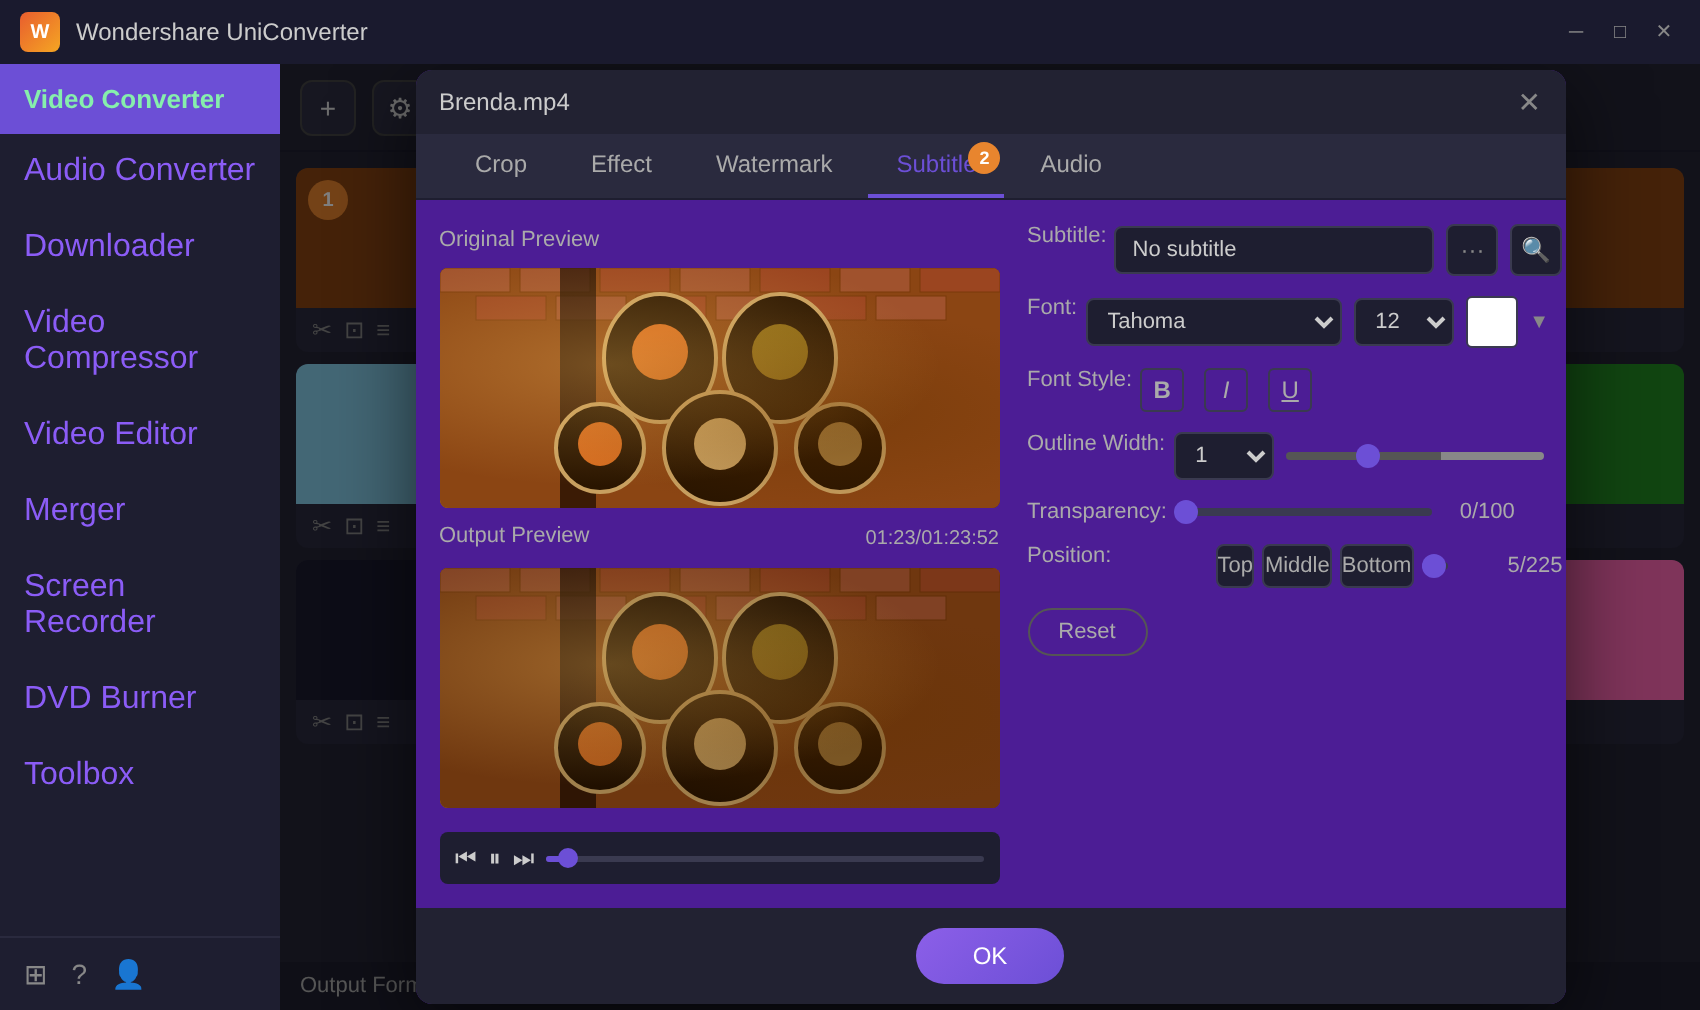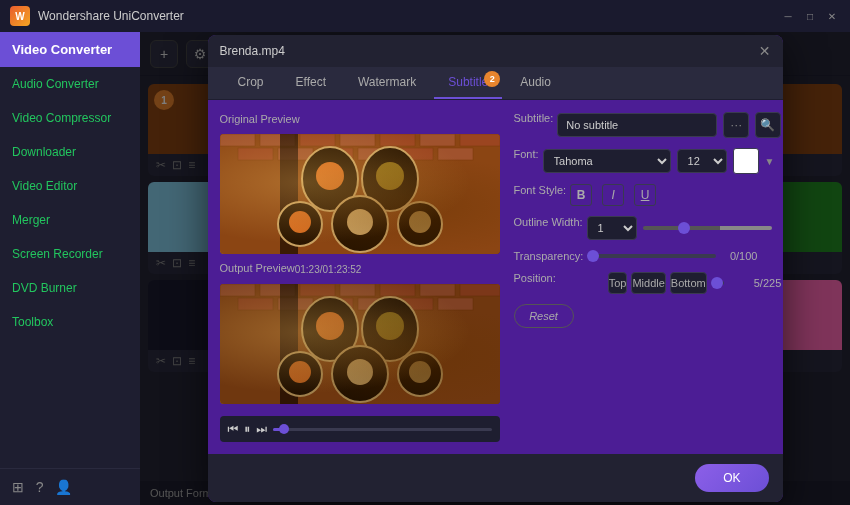--- a/index.html
+++ b/index.html
@@ -83,28 +83,28 @@
     .sidebar {
       width: 140px;
       background: #1e1e30;
       display: flex;
       flex-direction: column;
       flex-shrink: 0;
     }
     .sidebar-header {
       padding: 10px 12px;
       background: #6c4fd6;
-      color: #ffffff;
+      color: #86efac;
       font-size: 13px;
       font-weight: 600;
     }
     .sidebar-item {
       padding: 10px 12px;
-      color: #22c55e;
-      font-size: 12px;
+      color: #8b5cf6;
+      font-size: 16px;
       cursor: pointer;
       transition: background 0.15s;
     }
     .sidebar-footer {
       margin-top: auto;
       display: flex;
       gap: 12px;
       padding: 10px 12px;
       border-top: 1px solid #2a2a3e;
     }
@@ -370,21 +370,21 @@
     .preview-video-placeholder::before {
       content: '';
       position: absolute;
       inset: 0;
       background: radial-gradient(ellipse at 30% 40%, rgba(255,200,100,0.3) 0%, transparent 60%),
                   radial-gradient(ellipse at 70% 60%, rgba(100,50,0,0.4) 0%, transparent 50%);
     }
 
     .output-preview-header {
       display: flex;
-      justify-content: flex-start;
+      justify-content: space-between;
       align-items: center;
     }
     .preview-timestamp {
       color: #aaa;
       font-size: 10px;
     }
 
     
     .playback-controls {
       display: flex;
@@ -636,27 +636,26 @@
     .reset-btn {
       width: 60px;
       padding: 5px 0;
       background: transparent;
       border: 1px solid #555;
       border-radius: 14px;
       color: #aaa;
       font-size: 11px;
       cursor: pointer;
       text-align: center;
-      font-style: italic;
     }
 
     
     .modal-footer {
       display: flex;
-      justify-content: flex-end;
+      justify-content: center;
       padding: 10px 14px;
       background: #222232;
     }
     .btn-ok {
       padding: 7px 28px;
       background: linear-gradient(135deg, #8c5fe8, #6c4fd6);
       border: none;
       border-radius: 18px;
       color: white;
       font-size: 12px;
@@ -699,24 +698,24 @@
   <div class="app-body">
 
     <div class="sidebar">
       <div class="sidebar-header">
         <span>Video Converter</span>
       </div>
       <div class="sidebar-item">
         <span>Audio Converter</span>
       </div>
       <div class="sidebar-item">
+        <span>Downloader</span>
+      </div>
+      <div class="sidebar-item">
         <span>Video Compressor</span>
-      </div>
-      <div class="sidebar-item">
-        <span>Downloader</span>
       </div>
       <div class="sidebar-item">
         <span>Video Editor</span>
       </div>
       <div class="sidebar-item">
         <span>Merger</span>
       </div>
       <div class="sidebar-item">
         <span>Screen Recorder</span>
       </div>

